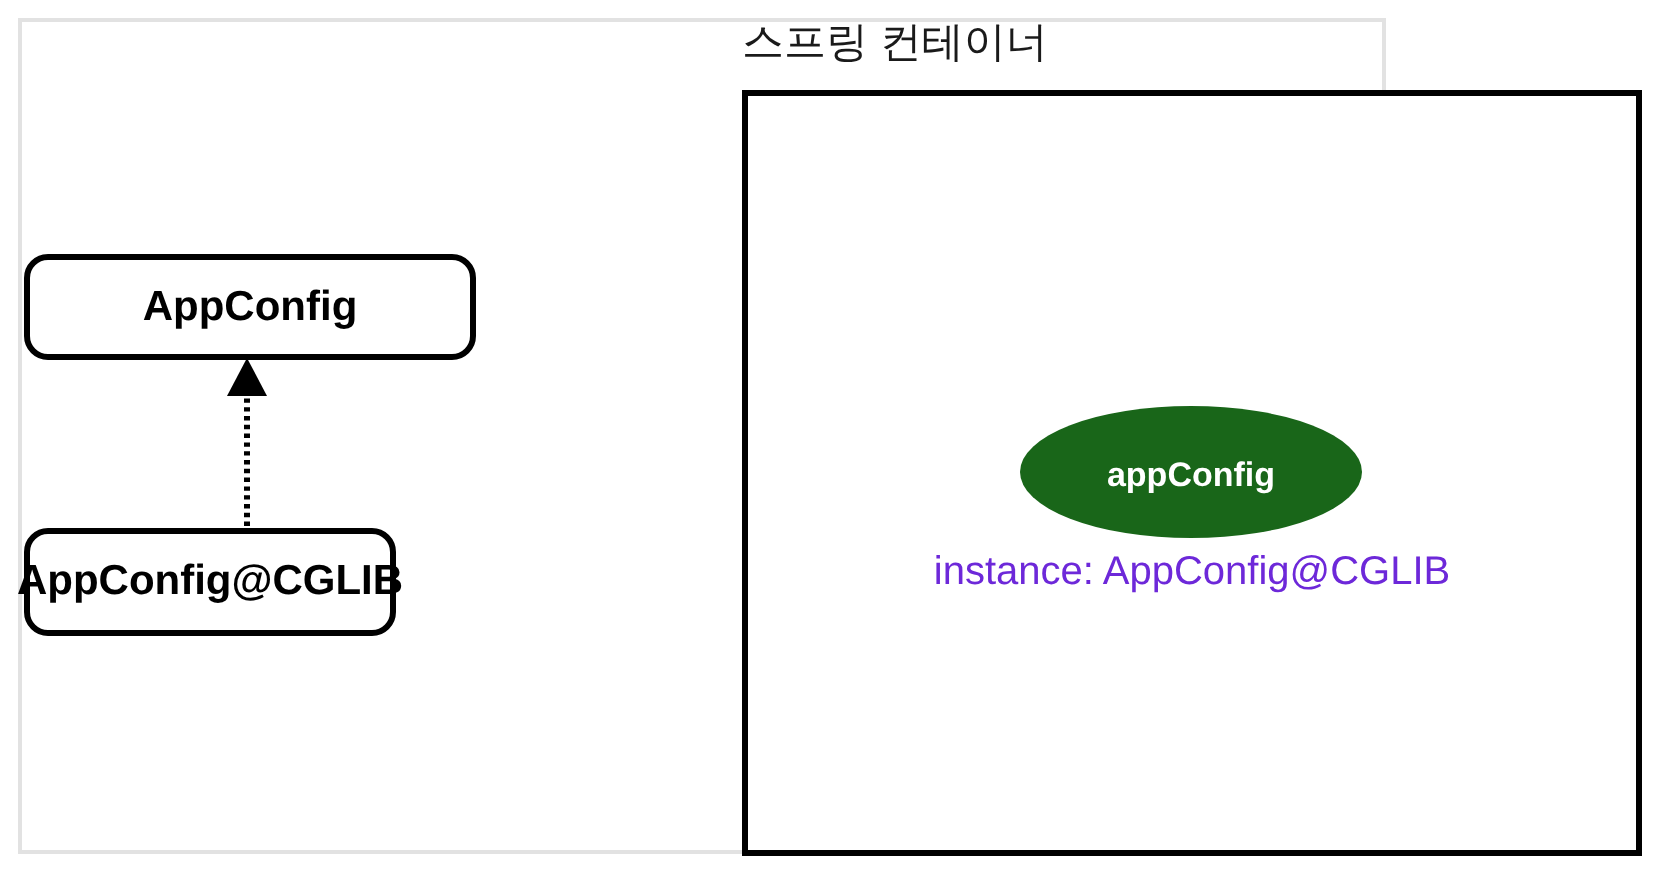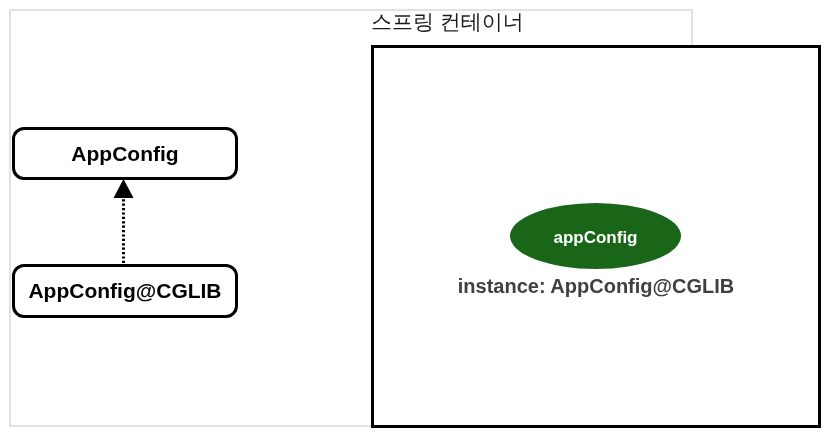--- a/index.html
+++ b/index.html
@@ -79,21 +79,21 @@
     left: 12px;
     top: 127px;
     width: 226px;
     height: 53px;
     font-size: 21px;
   }
 
   .box-cglib {
     left: 12px;
     top: 264px;
-    width: 226px;
+    width: 186px;
     height: 54px;
     font-size: 21px;
   }
 
   
   .arrow-layer {
     position: absolute;
     left: 0;
     top: 0;
     width: 828px;
@@ -123,22 +123,22 @@
     margin-top: 2px;
   }
 
   .instance-label {
     position: absolute;
     left: 371px;
     top: 275px;
     width: 450px;
     text-align: center;
     font-size: 20px;
-    font-weight: bold;
-    color: #404040;
+    font-weight: normal;
+    color: #6d28d9;
     white-space: nowrap;
   }
 </style>
 </head>
 <body>
 
 <div id="canvas">
 
   <div class="left-panel"></div>
 

